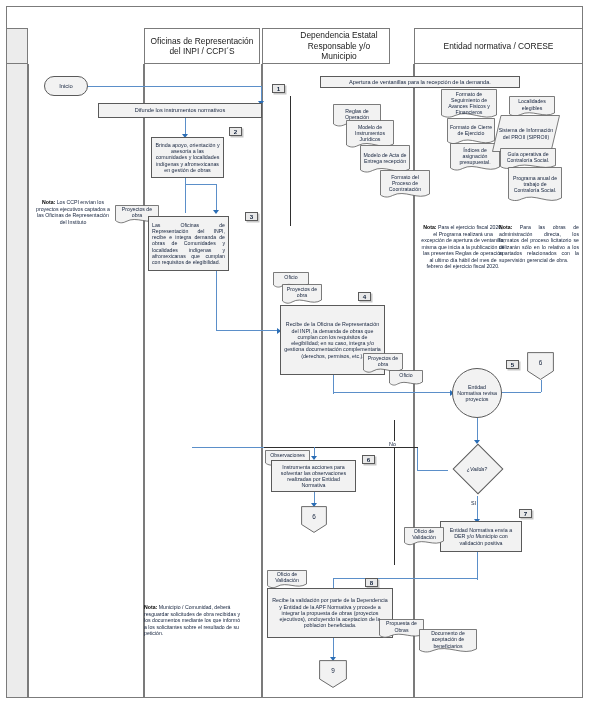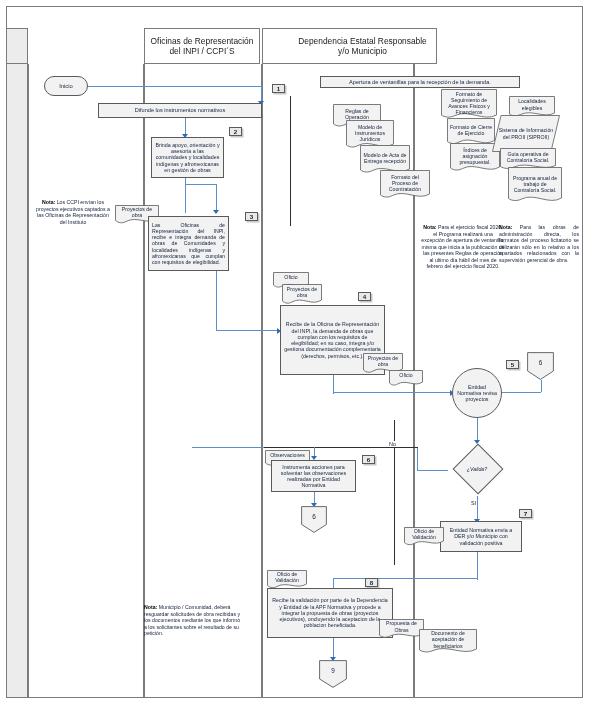--- a/index.html
+++ b/index.html
@@ -77,22 +77,25 @@
   <div class="title-bar">
     <span>PROCESO: TRONCO COMÚN DE PROGRAMACIÓN CON MUNICIPIOS Y COMUNIDADES VERTIENTES A Y B</span>
   </div>
 
   <div class="frame"></div>
 
   <div class="lane-head lane-gutter-head" style="left:6px;width:22px;"></div>
   <div class="lane-head" style="left:144px;width:116px;">
     <span>Oficinas de Representación del INPI / CCPI´S</span>
   </div>
-  <div class="lane-head" style="left:262px;width:175px;padding-left:29px;">
+  <div class="lane-head" style="left:262px;width:128px;padding-left:29px;">
     <span>Dependencia Estatal Responsable y/o Municipio</span>
+  </div>
+  <div class="lane-head" style="left:414px;width:169px;">
+    <span>Entidad normativa / CORESE</span>
   </div>
 
   <div class="lane-body lane-gutter-body" style="left:6px;width:22px;"></div>
   <div class="lane-body" style="left:28px;width:116px;"></div>
   <div class="lane-body" style="left:144px;width:118px;"></div>
   <div class="lane-body" style="left:262px;width:152px;"></div>
   <div class="lane-body" style="left:414px;width:169px;"></div>
 
   <div class="ln lnh" style="left:86px;top:86px;width:176px;"></div>
   <div class="ln lnv" style="left:260.6px;top:86px;height:16px;"></div>

